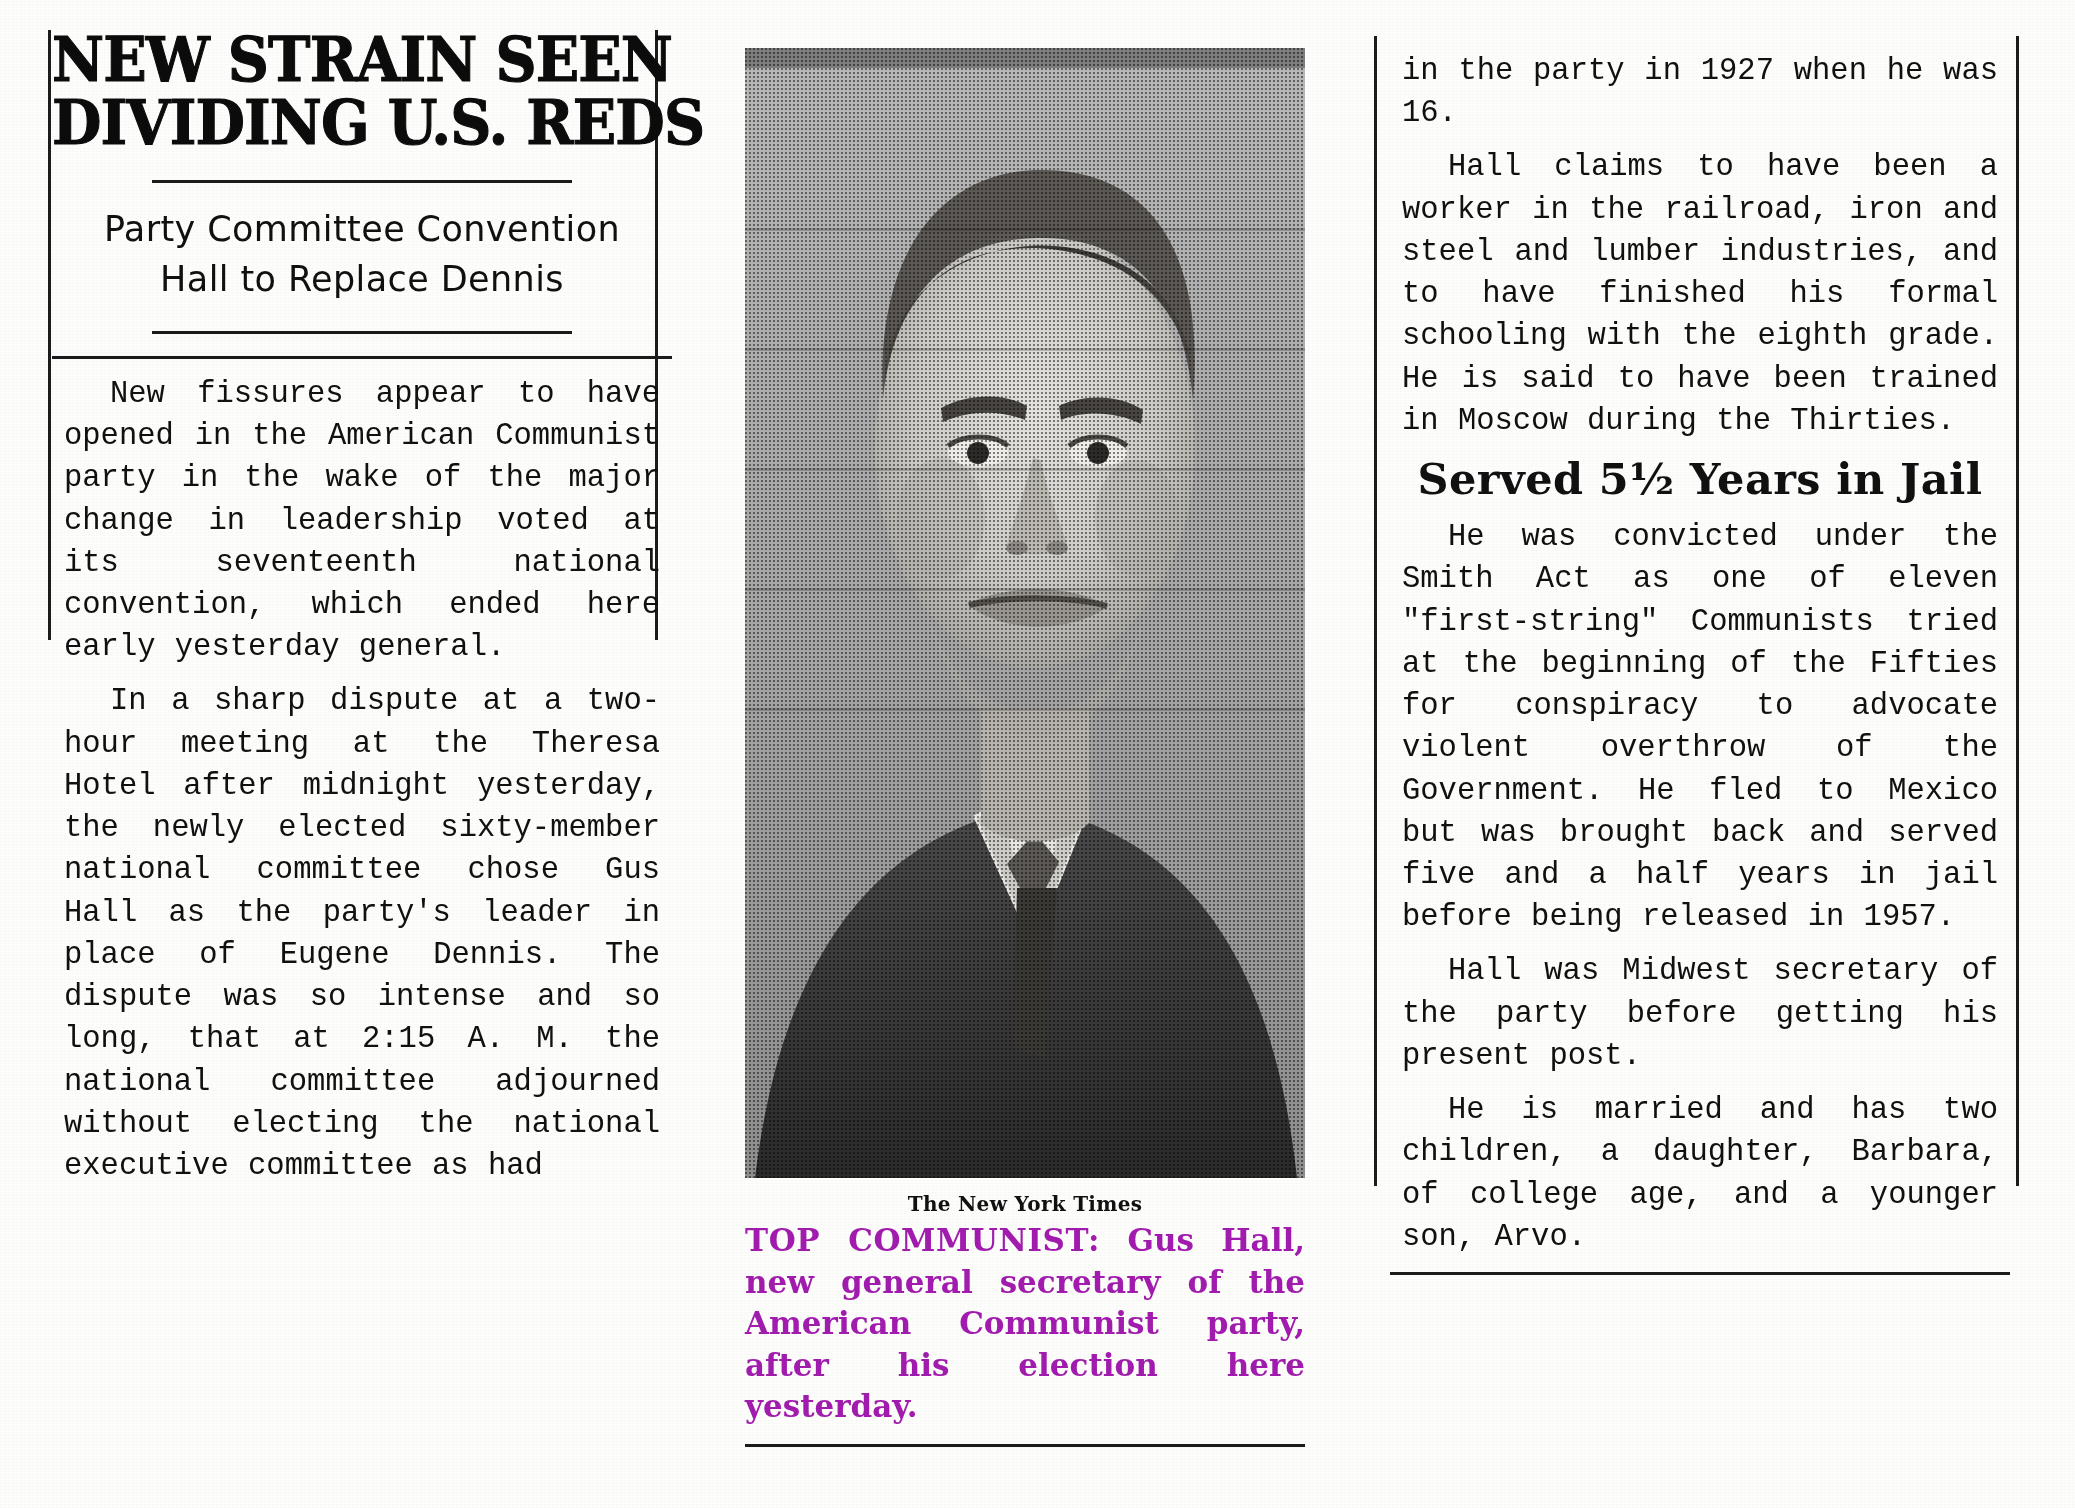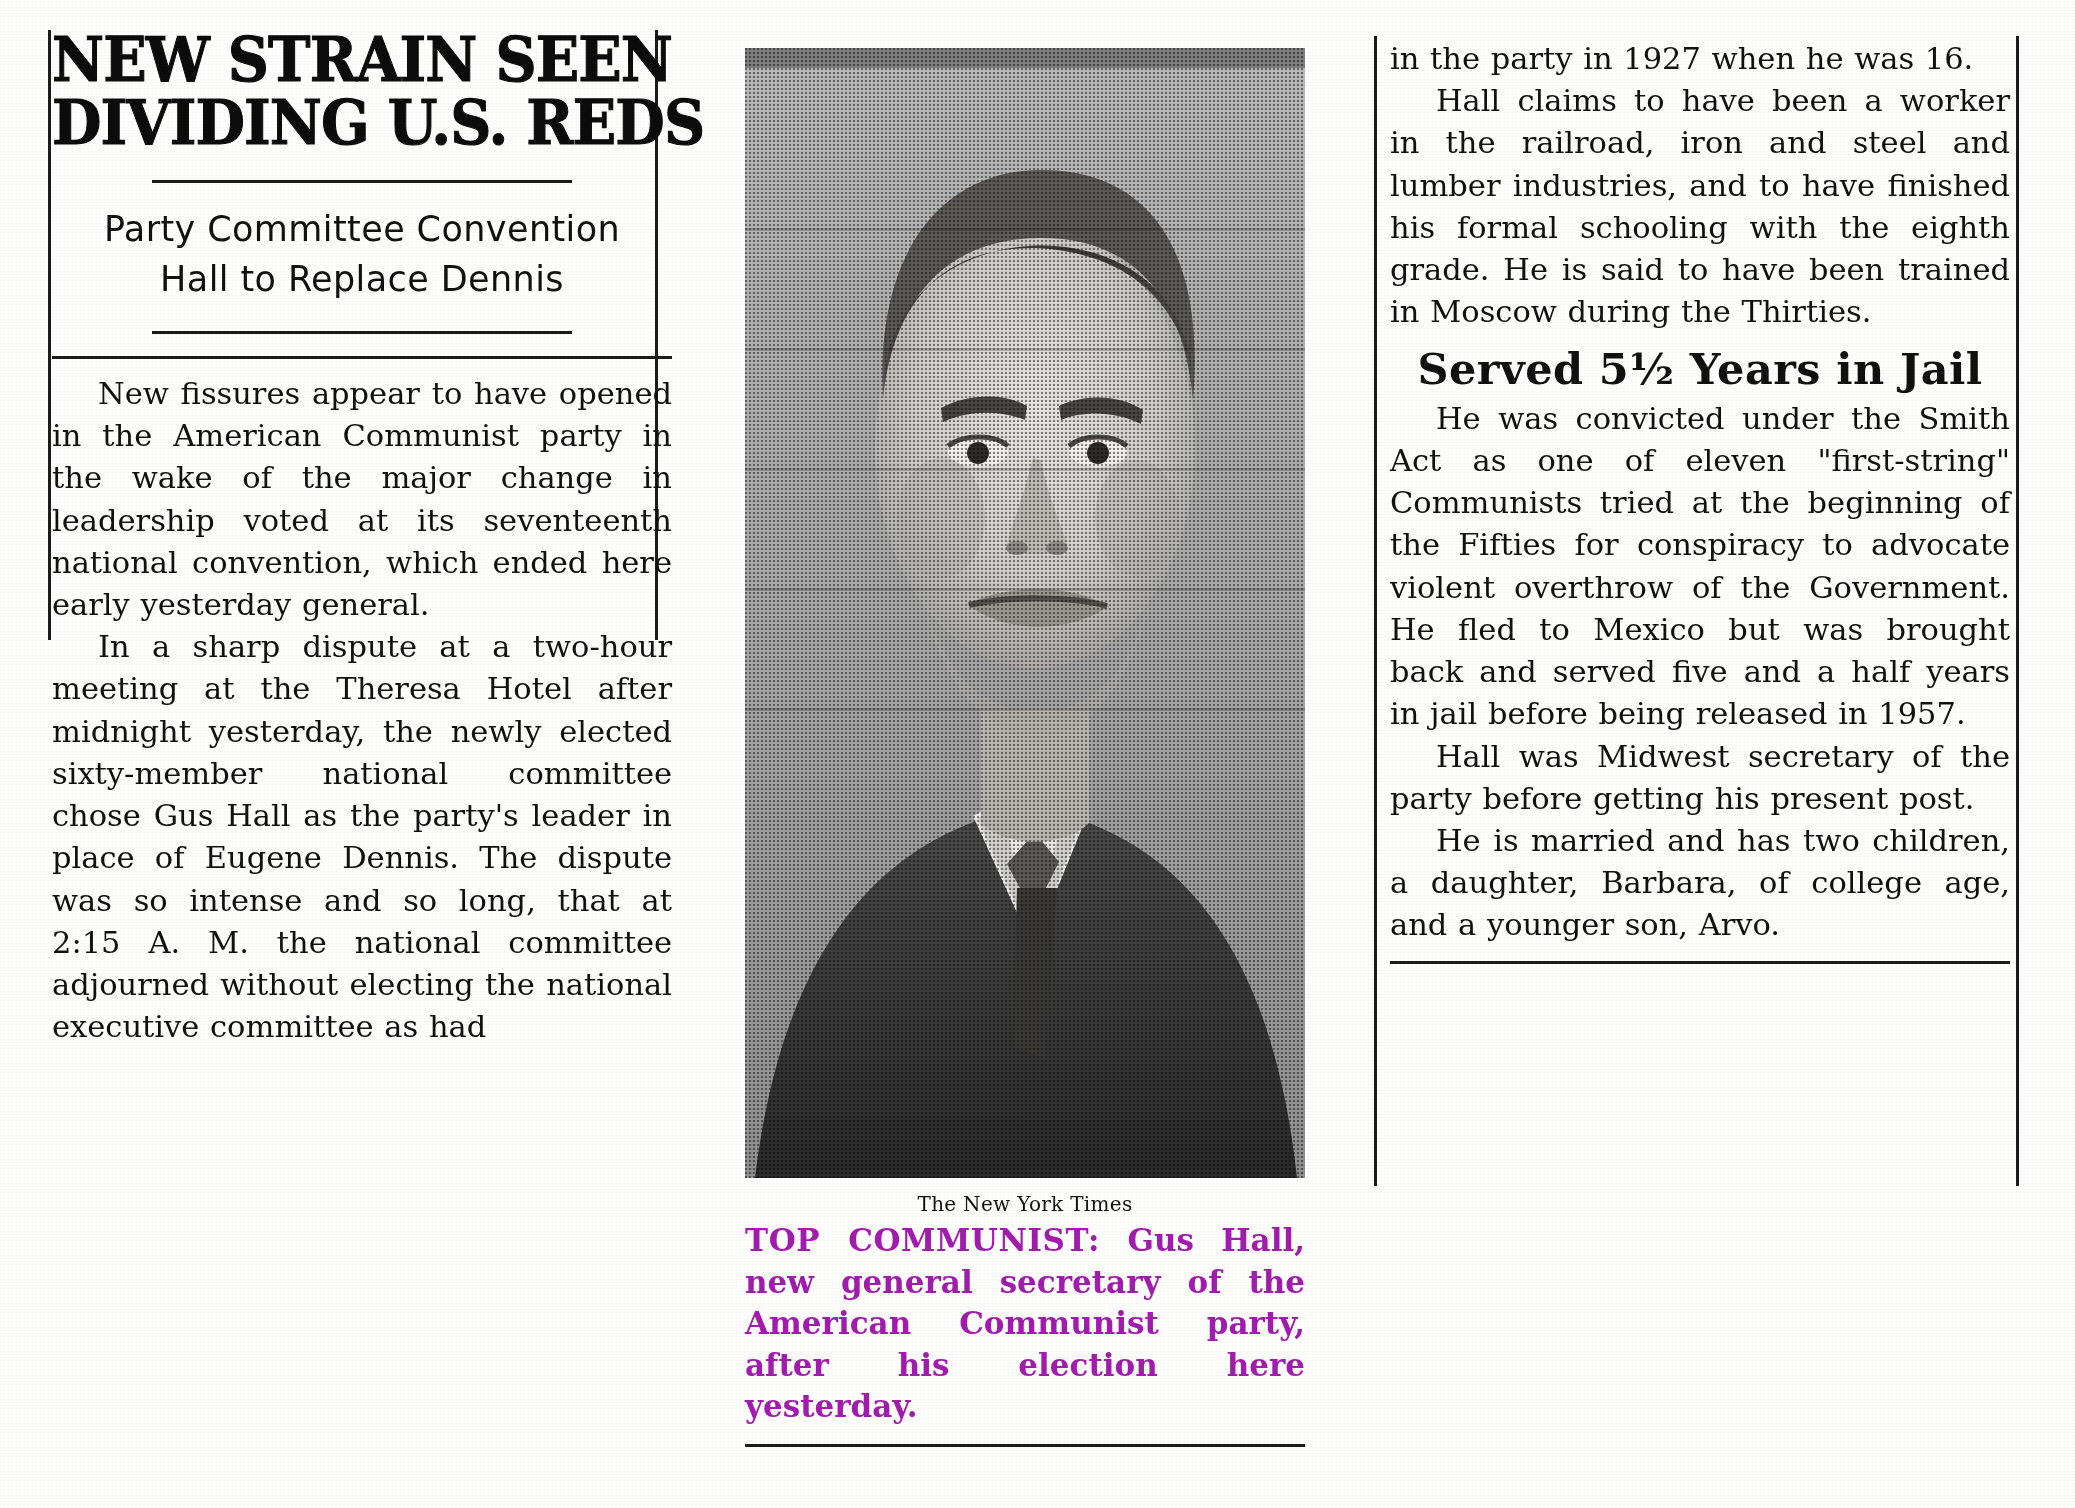--- a/index.html
+++ b/index.html
@@ -104,22 +104,23 @@
   .body-text {
     font-family: "DejaVu Serif", serif;
     font-size: 30.5px;
     line-height: 1.385;
     text-align: justify;
     text-justify: inter-word;
     color: #111;
     word-spacing: 1px;
   }
   .body-text p {
-    margin: 0;
+    margin: 12px;
     text-indent: 46px;
+    font-family: Liberation Mono, monospace;
   }
 
   
   .col2 {
     position: absolute;
     left: 745px;
     top: 48px;
     width: 560px;
   }
   .photo-frame {
@@ -137,21 +138,21 @@
     position: absolute;
     inset: 0;
     background-image:
       radial-gradient(circle at 1px 1px, rgba(0,0,0,0.55) 1.1px, rgba(0,0,0,0) 1.2px);
     background-size: 4px 4px;
     mix-blend-mode: multiply;
     opacity: 0.85;
   }
   .credit {
     font-family: "DejaVu Serif", serif;
-    font-weight: 400;
+    font-weight: 700;
     font-size: 20px;
     text-align: center;
     margin-top: 14px;
     letter-spacing: 0.3px;
   }
   .caption {
     font-family: "DejaVu Serif", serif;
     font-weight: 700;
     font-size: 31px;
     line-height: 1.34;

